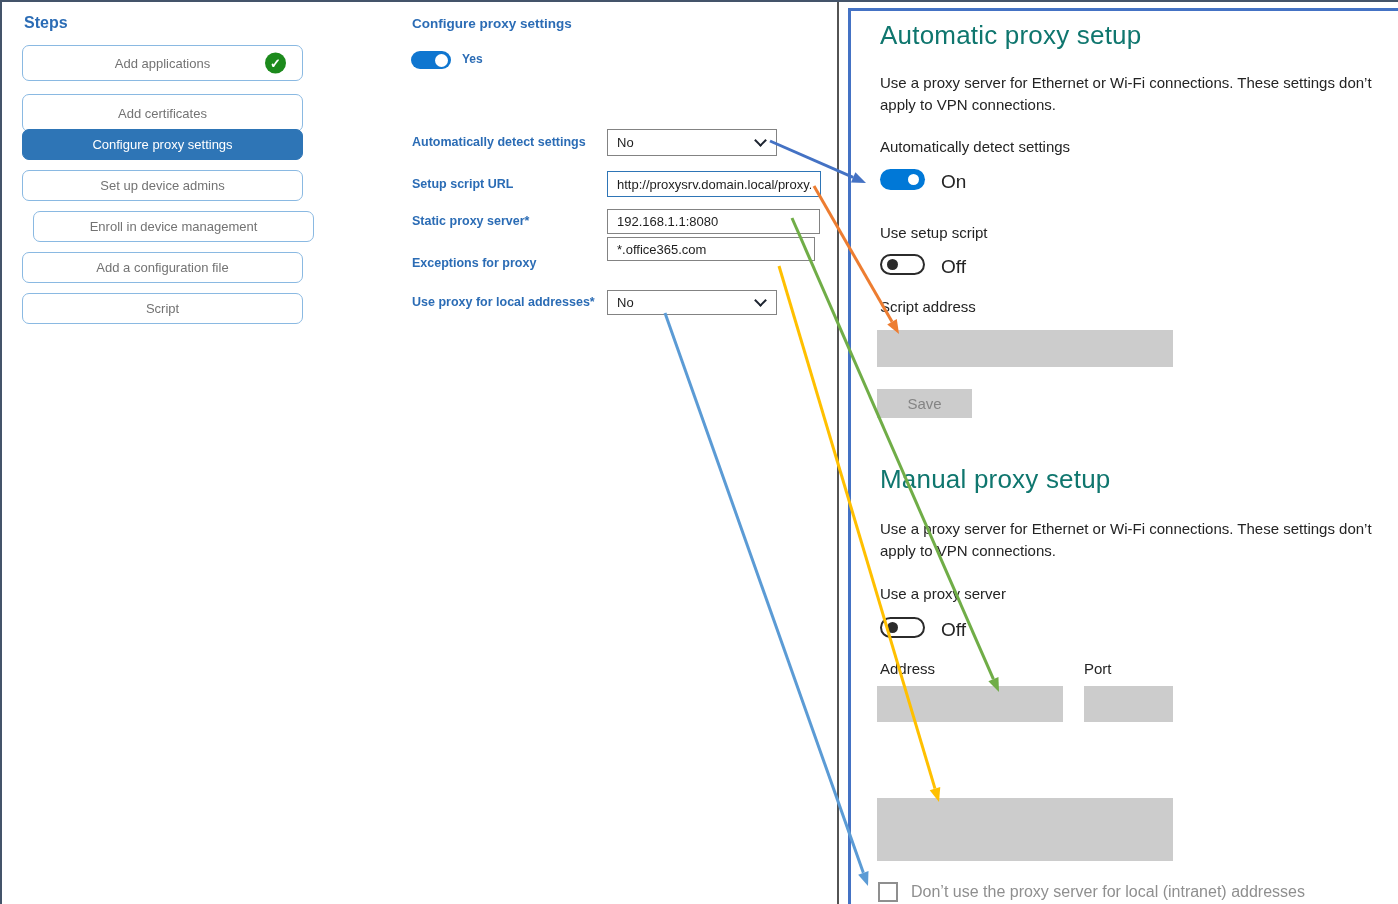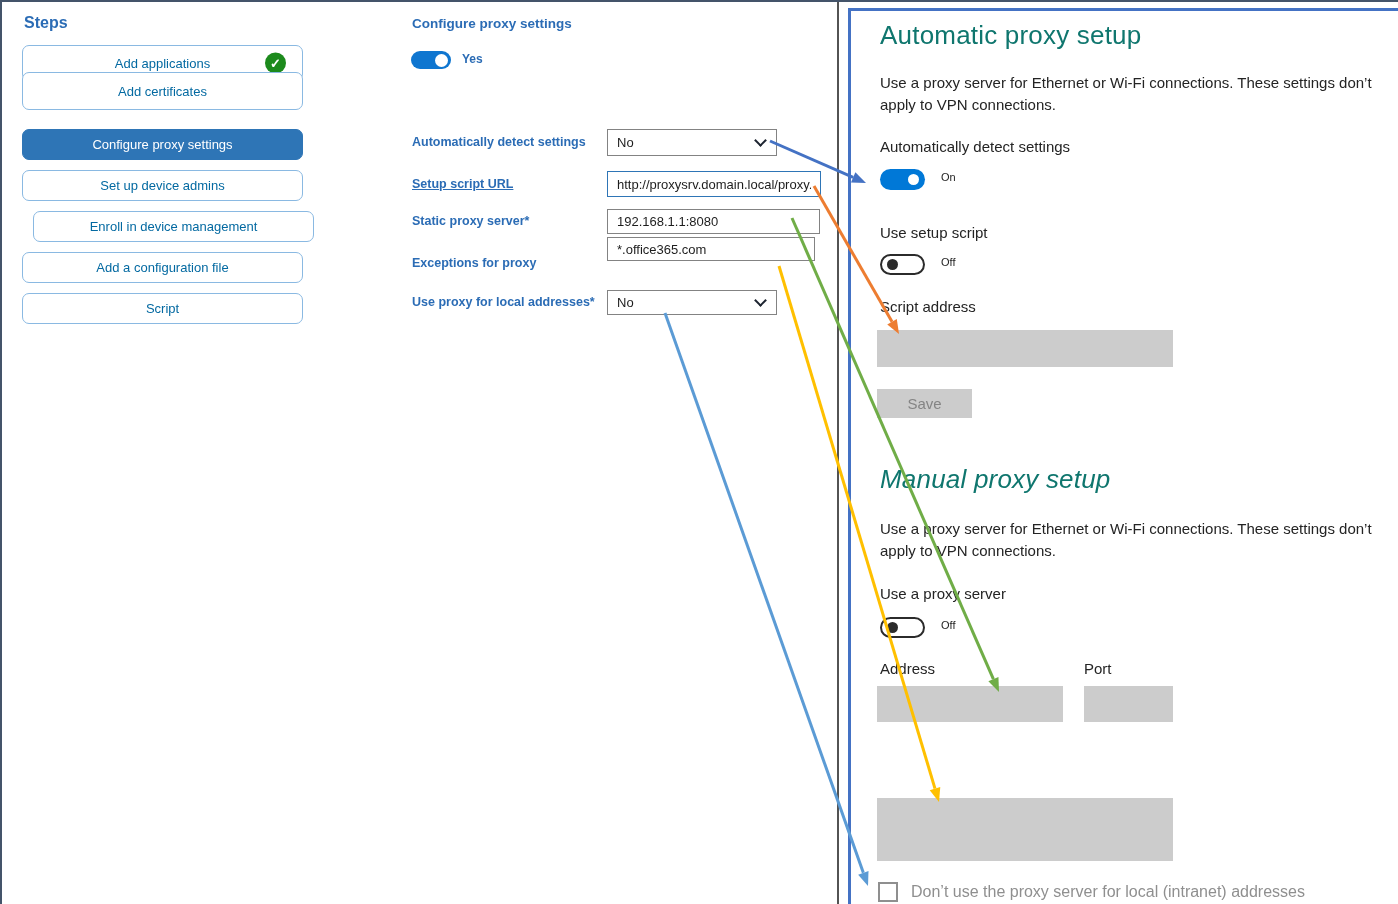--- a/index.html
+++ b/index.html
@@ -7,21 +7,21 @@
     font-family:"Liberation Sans", sans-serif; }
   .page { position:relative; width:1398px; height:904px; background:#fff;
     border-top:2px solid #44546a; border-left:2px solid #44546a; }
 
   
   .sidebar-title { position:absolute; left:22px; top:12px; font-size:16px;
     font-weight:bold; color:#2b6cb5; }
   .step-btn { position:absolute; left:20px; width:281px; background:#fff;
     border:1px solid #8ab9e2; border-radius:7px; display:flex; align-items:center;
     justify-content:center; cursor:pointer; }
-  .step-btn .step-label { font-size:13px; color:#0369a1; }
+  .step-btn .step-label { font-size:13px; color:#737373; }
   .step-btn.selected { background:#2e75b6; border-color:#2e75b6; }
   .step-btn.selected .step-label { color:#fff; }
   .check-badge { position:absolute; right:16px; top:50%; transform:translateY(-50%);
     width:21px; height:21px; border-radius:50%; background:#1c8a1c; color:#fff;
     font-size:13px; font-weight:bold; display:flex; align-items:center; justify-content:center; }
 
   
   .form-title { position:absolute; left:410px; top:14px; font-size:13.5px;
     font-weight:bold; color:#2b6cb5; }
   .wcd-toggle { position:absolute; left:409px; top:49px; width:40px; height:18px;
@@ -53,21 +53,21 @@
     line-height:22px; }
   .sp-label { position:absolute; left:29px; font-size:15px; color:#242424; }
   .win-toggle { position:absolute; left:29px; width:45px; height:21px; border-radius:11px;
     cursor:pointer; }
   .win-toggle.on { background:#0078d7; }
   .win-toggle.on .knob { position:absolute; top:5px; right:6px; width:11px; height:11px;
     border-radius:50%; background:#fff; }
   .win-toggle.off { background:#fff; border:2px solid #2b2b2b; }
   .win-toggle.off .knob { position:absolute; top:3px; left:5px; width:11px; height:11px;
     border-radius:50%; background:#2b2b2b; }
-  .win-toggle-state { position:absolute; font-size:11px; color:#242424; }
+  .win-toggle-state { position:absolute; font-size:19px; color:#242424; }
   .gray-box { position:absolute; background:#cccccc; }
   .save-btn { position:absolute; left:26px; width:95px; height:29px; background:#cccccc;
     border:none; color:#848484; font-size:15px; font-family:"Liberation Sans",sans-serif;
     cursor:pointer; }
   .wchk { position:absolute; width:20px; height:20px; border:2px solid #8f8f8f;
     background:#fff; cursor:pointer; }
   .wchk-label { position:absolute; font-size:16px; color:#8f8f8f; }
 
   
   .arrows { position:absolute; left:0; top:0; width:1398px; height:904px;
@@ -78,21 +78,21 @@
 
 <div class="page">
 
   <div>
     <div class="sidebar-title">Steps</div>
 
     <div class="step-btn" style="top:43px;height:36px;">
       <span class="step-label">Add applications</span>
       <span class="check-badge">✓</span>
     </div>
-    <div class="step-btn" style="top:70px;height:38px;">
+    <div class="step-btn" style="top:92px;height:38px;">
       <span class="step-label">Add certificates</span>
     </div>
     <div class="step-btn selected" style="top:127px;height:31px;">
       <span class="step-label">Configure proxy settings</span>
     </div>
     <div class="step-btn" style="top:168px;height:31px;">
       <span class="step-label">Set up device admins</span>
     </div>
     <div class="step-btn" style="top:209px;height:31px;margin-left:11px;">
       <span class="step-label">Enroll in device management</span>
@@ -111,21 +111,21 @@
         <span class="knob"></span>
       </div>
     <div class="wcd-toggle-label">Yes</div>
 
     <div class="f-label" style="top:127px;line-height:27px;">Automatically detect settings</div>
     <div class="f-box" style="top:127px;height:27px;width:170px;">
       <span class="val">No</span>
       <span class="chev"></span>
     </div>
 
-    <div class="f-label" style="top:169px;line-height:26px;text-decoration:underline;">Setup script URL</div>
+    <div class="f-label" style="top:169px;line-height:26px;">Setup script URL</div>
     <div class="f-box focused" style="top:169px;height:26px;width:214px;">
       <span class="val">http://proxysrv.domain.local/proxy.pa</span>
     </div>
 
     <div class="f-label" style="top:207px;line-height:25px;">Static proxy server*</div>
     <div class="f-box" style="top:207px;height:25px;width:213px;">
       <span class="val">192.168.1.1:8080</span>
     </div>
 
     <div class="f-label" style="top:249px;line-height:24px;">Exceptions for proxy</div>
@@ -156,21 +156,21 @@
     <div class="sp-label" style="top:213px;">Use setup script</div>
     <div class="win-toggle off" style="top:243px;">
         <span class="knob"></span>
       </div>
     <div class="win-toggle-state" style="left:90px;top:245px;">Off</div>
 
     <div class="sp-label" style="top:287px;">Script address</div>
     <div class="gray-box" style="left:26px;top:319px;width:296px;height:37px;"></div>
     <button class="save-btn" style="top:378px;">Save</button>
 
-    <div class="sp-h1" style="top:453px;font-style:italic;">Manual proxy setup</div>
+    <div class="sp-h1" style="top:453px;">Manual proxy setup</div>
     <div class="sp-desc" style="top:507px;">Use a proxy server for Ethernet or Wi-Fi connections. These settings don’t apply to VPN connections.</div>
 
     <div class="sp-label" style="top:574px;">Use a proxy server</div>
     <div class="win-toggle off" style="top:606px;">
         <span class="knob"></span>
       </div>
     <div class="win-toggle-state" style="left:90px;top:608px;">Off</div>
 
     <div class="sp-label" style="top:649px;">Address</div>
     <div class="sp-label" style="left:233px;top:649px;">Port</div>

